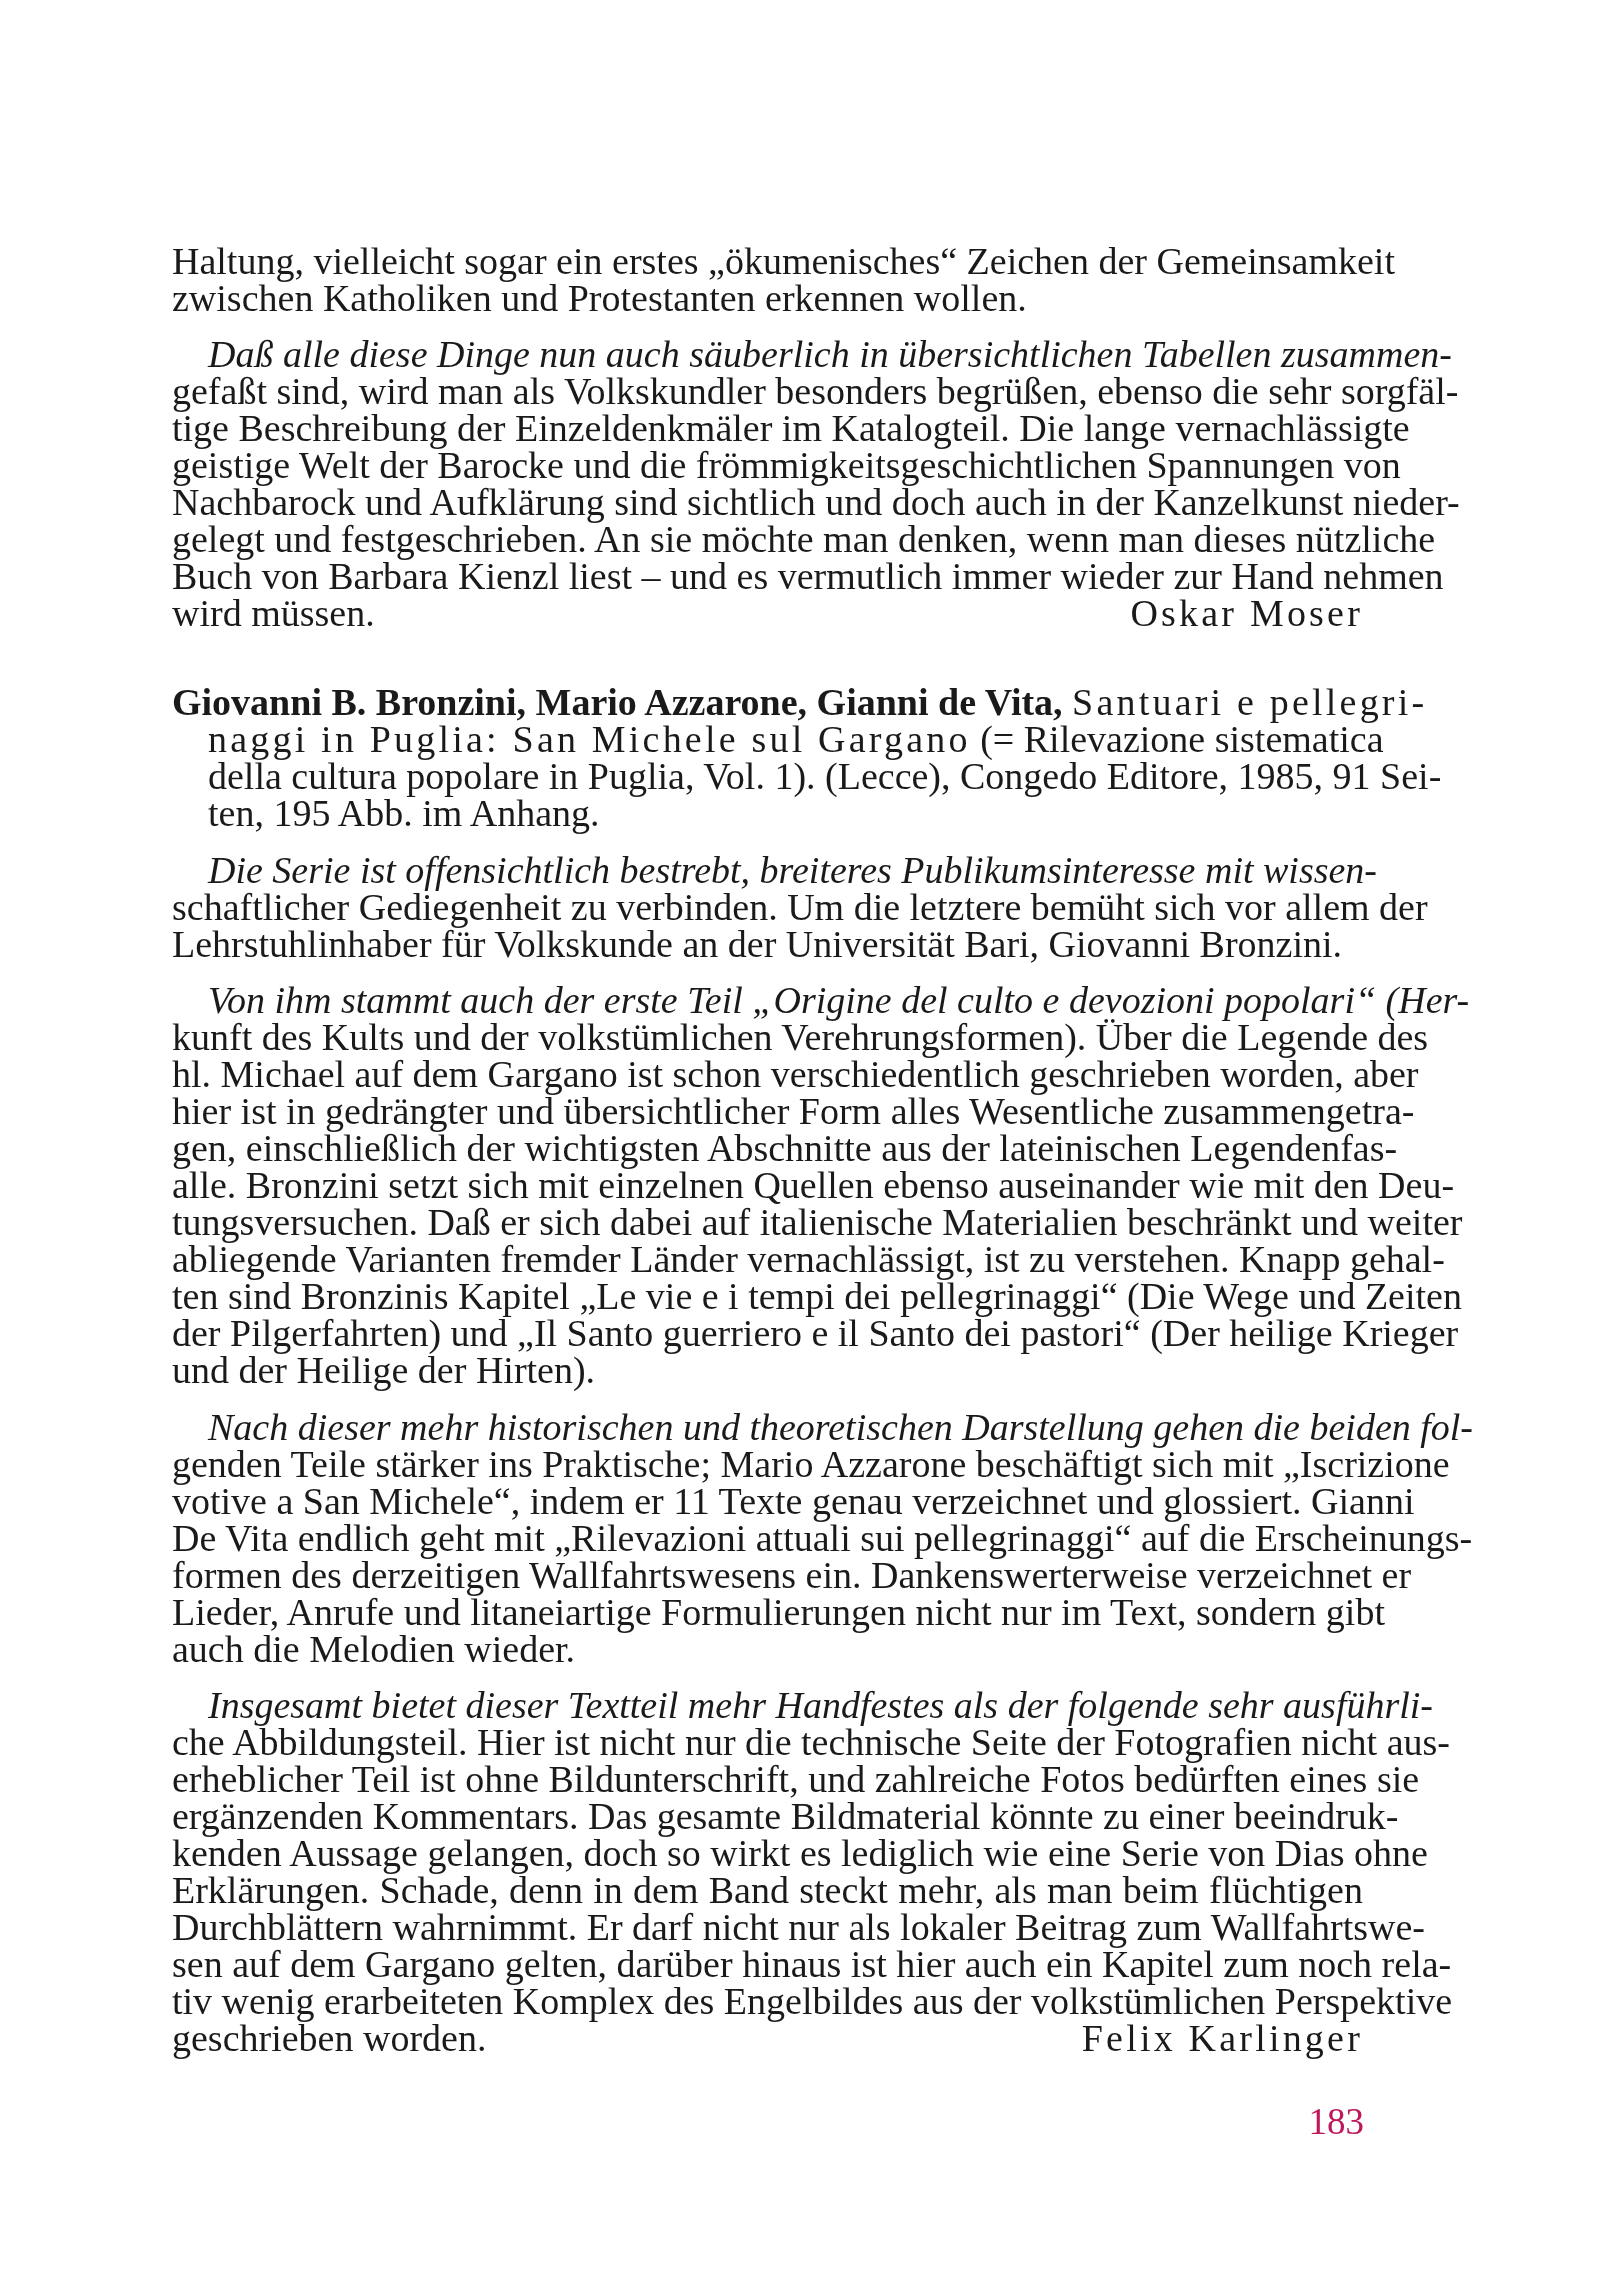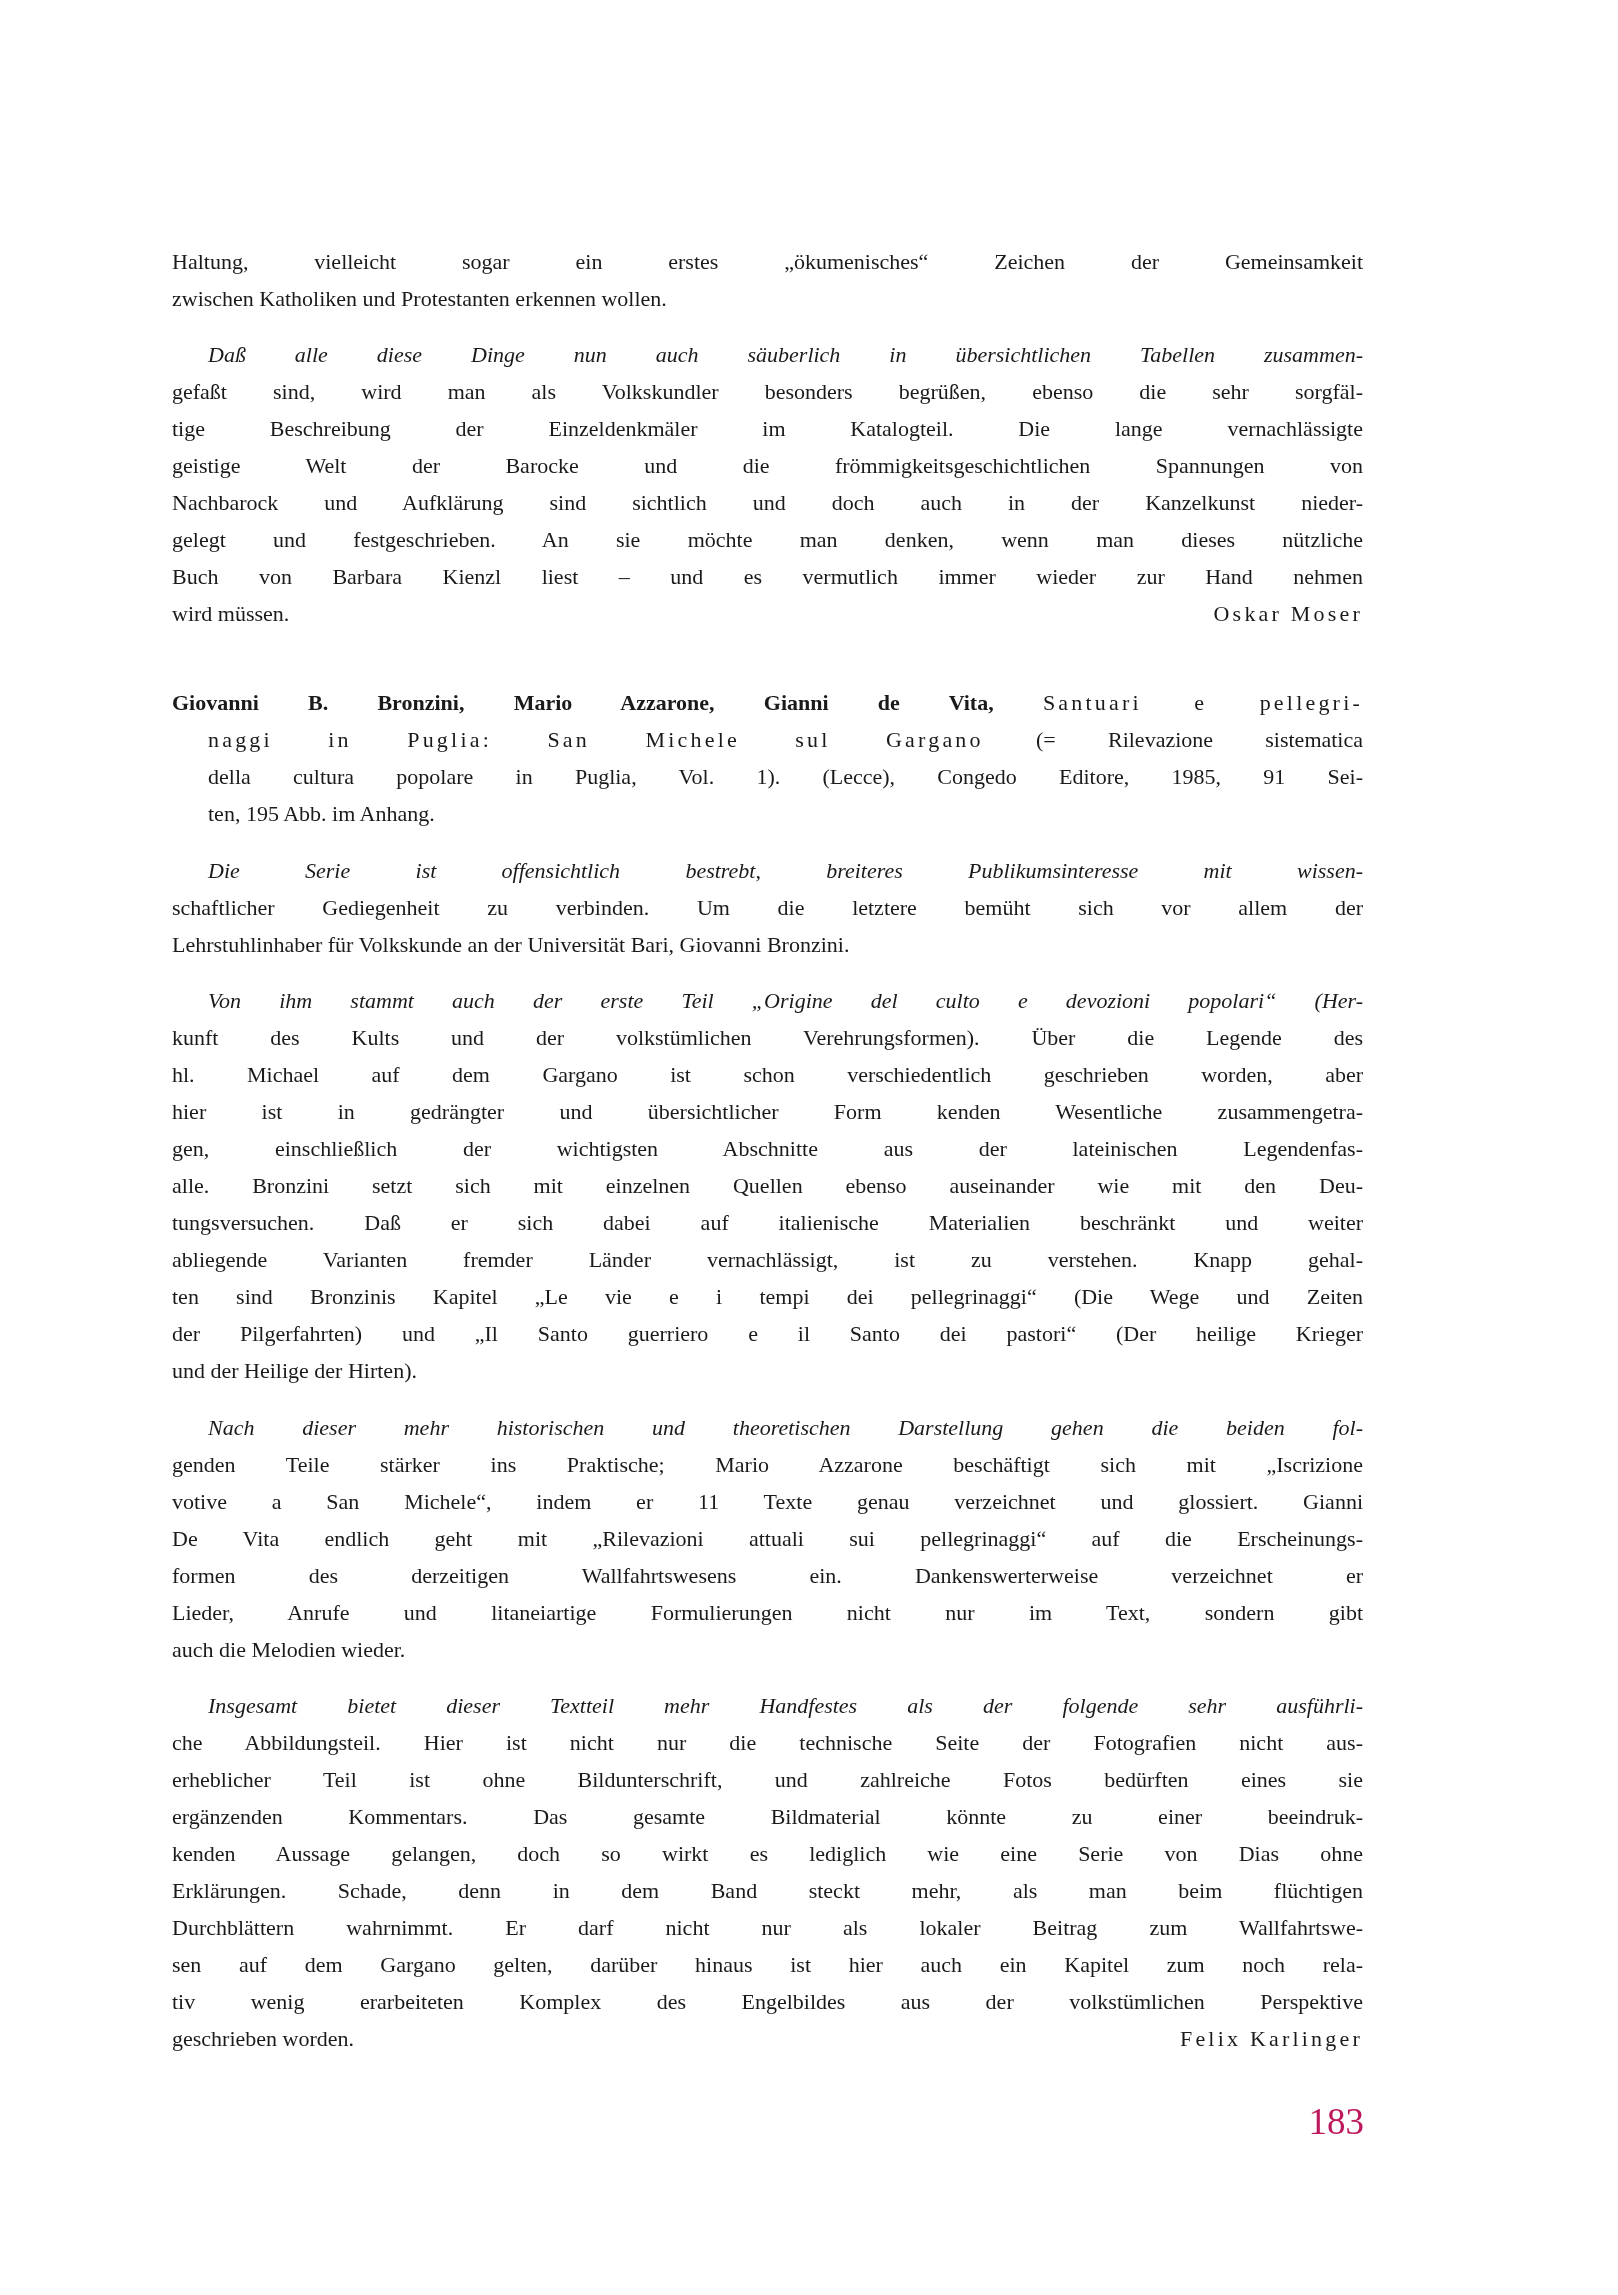--- a/index.html
+++ b/index.html
@@ -1,20 +1,20 @@
 <!DOCTYPE html>
 <html style="font-size:13px"><head>
 <meta charset="utf-8">
 <style>
   html, body { margin: 0; padding: 0; background: #ffffff; }
   body { width: 1618px; height: 2295px; position: relative; overflow: hidden; }
   .page {
     position: absolute; left: 172px; top: 243px; width: 1191px;
     font-family: "Liberation Serif", "DejaVu Serif", serif;
-    font-size: 22px; color: #1a1a1a;
+    font-size: 38px; color: #1a1a1a;
   }
   .line {
     height: 37px; line-height: 37px; white-space: nowrap;
     text-align: justify; text-align-last: justify;
   }
   .line.last { text-align-last: left; }
   .line.indent { padding-left: 36px; font-style: italic; }
   .line.hang { padding-left: 36px; }
   .para-gap { height: 19.4px; }
   .sig-line { display: flex; justify-content: space-between; height: 37px; line-height: 37px; gap: 16px; }
@@ -66,21 +66,21 @@
 
   <div>
     <div class="line indent">Die Serie ist offensichtlich bestrebt, breiteres Publikumsinteresse mit wissen-</div>
     <div class="line">schaftlicher Gediegenheit zu verbinden. Um die letztere bemüht sich vor allem der</div>
     <div class="line last">Lehrstuhlinhaber für Volkskunde an der Universität Bari, Giovanni Bronzini.</div>
     <div class="para-gap"></div>
 
     <div class="line indent">Von ihm stammt auch der erste Teil „Origine del culto e devozioni popolari“ (Her-</div>
     <div class="line">kunft des Kults und der volkstümlichen Verehrungsformen). Über die Legende des</div>
     <div class="line">hl. Michael auf dem Gargano ist schon verschiedentlich geschrieben worden, aber</div>
-    <div class="line">hier ist in gedrängter und übersichtlicher Form kenden Wesentliche zusammengetra-</div>
+    <div class="line">hier ist in gedrängter und übersichtlicher Form alles Wesentliche zusammengetra-</div>
     <div class="line">gen, einschließlich der wichtigsten Abschnitte aus der lateinischen Legendenfas-</div>
     <div class="line">alle. Bronzini setzt sich mit einzelnen Quellen ebenso auseinander wie mit den Deu-</div>
     <div class="line">tungsversuchen. Daß er sich dabei auf italienische Materialien beschränkt und weiter</div>
     <div class="line">abliegende Varianten fremder Länder vernachlässigt, ist zu verstehen. Knapp gehal-</div>
     <div class="line">ten sind Bronzinis Kapitel „Le vie e i tempi dei pellegrinaggi“ (Die Wege und Zeiten</div>
     <div class="line">der Pilgerfahrten) und „Il Santo guerriero e il Santo dei pastori“ (Der heilige Krieger</div>
     <div class="line last">und der Heilige der Hirten).</div>
     <div class="para-gap"></div>
 
     <div class="line indent">Nach dieser mehr historischen und theoretischen Darstellung gehen die beiden fol-</div>

